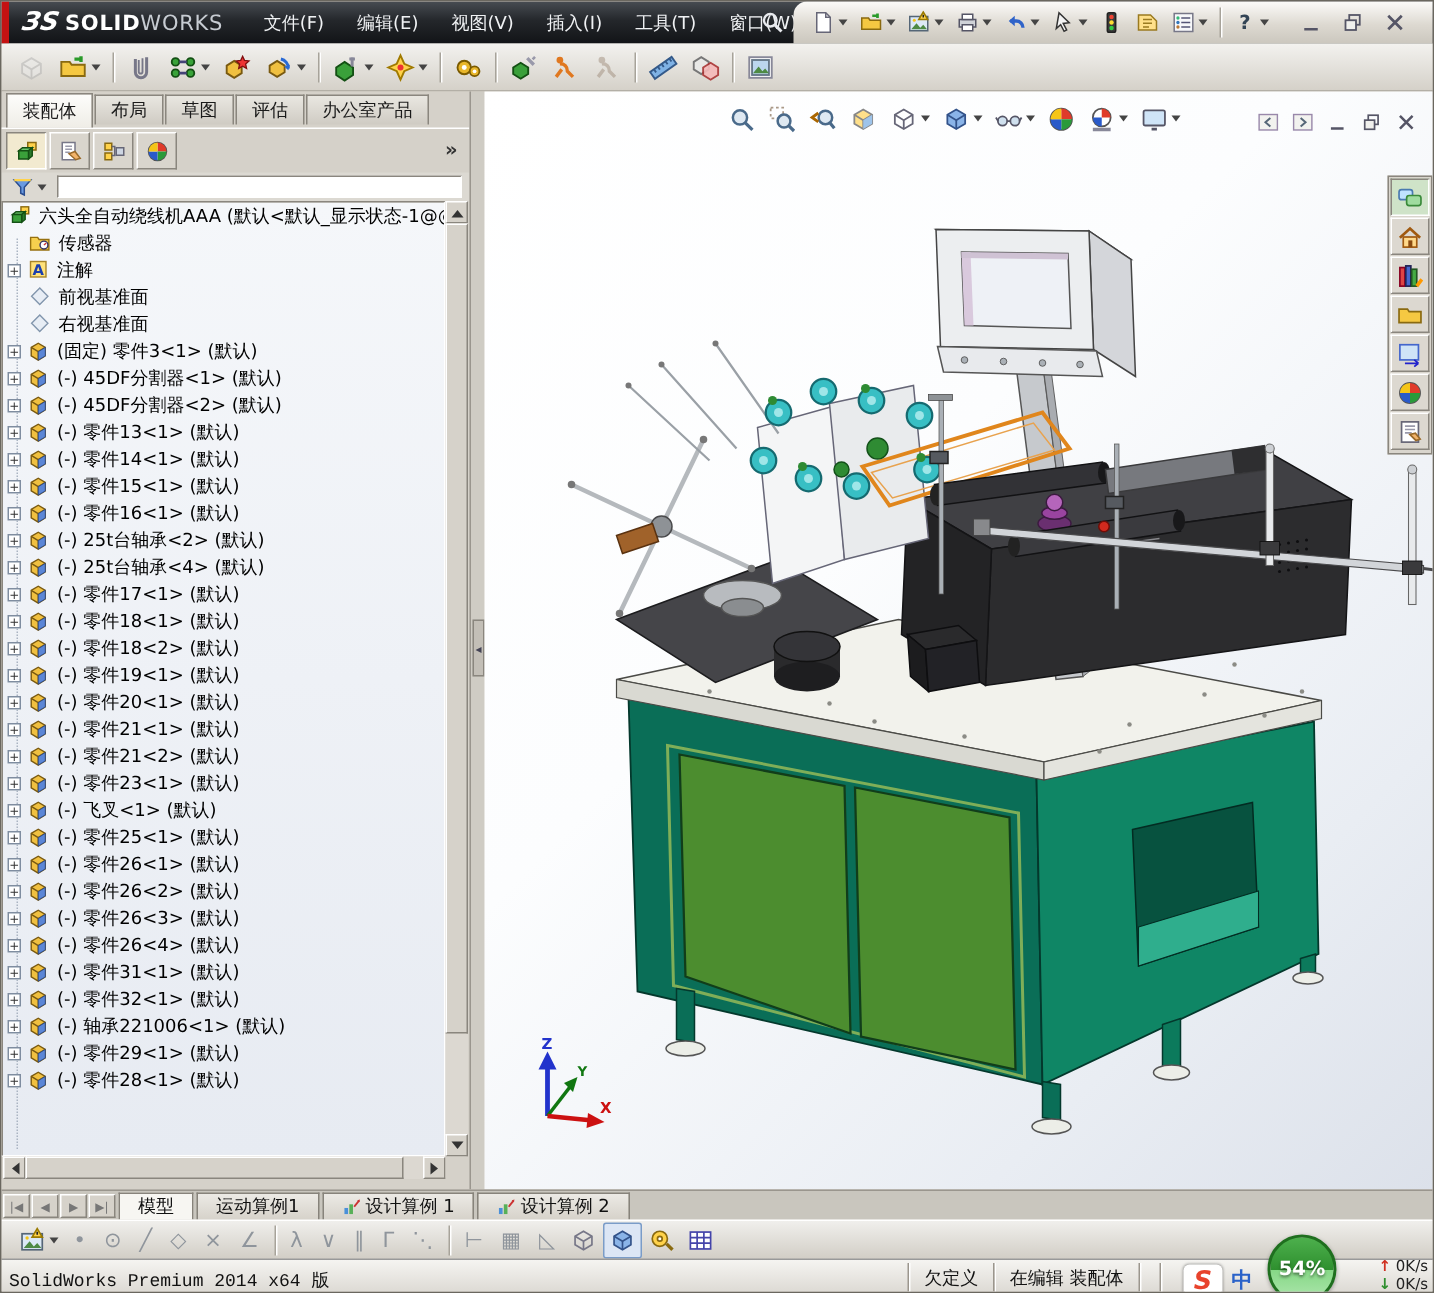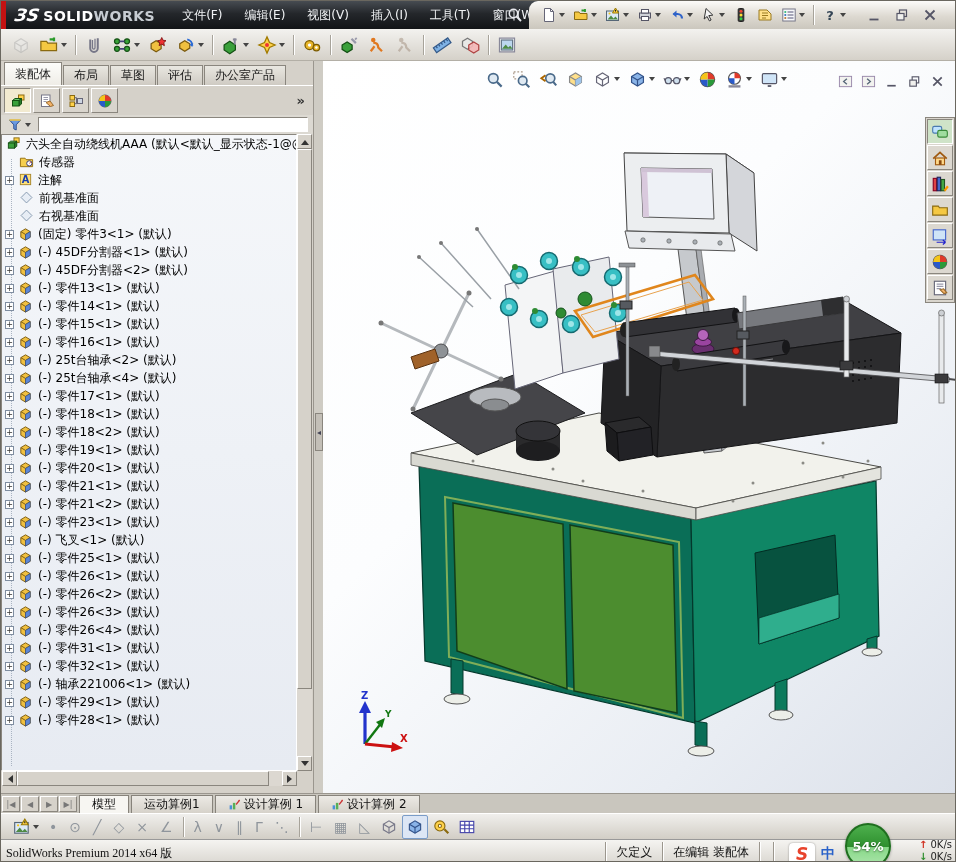--- a/index.html
+++ b/index.html
@@ -8,41 +8,41 @@
   #app{position:relative;width:956px;height:862px;border:1px solid #6a675f;overflow:hidden}
   .ic{display:block}
   svg.ic{width:16px;height:16px}
   
   #titlebar{position:absolute;left:0;top:0;width:956px;height:28px;
     background:linear-gradient(#474c52,#24272b 45%,#121417);display:flex;align-items:center}
   #red-stripe{position:absolute;left:0;top:0;width:5px;height:28px;background:#c41212}
   #logo{margin-left:14px;display:flex;align-items:baseline;white-space:nowrap}
   #logo .mark{font-style:italic;font-weight:bold;font-size:17px;color:#fff;transform:skewX(-10deg);margin-right:4px}
   #logo .solid{font-weight:bold;font-size:14px;color:#fff;letter-spacing:.5px}
-  #logo .works{font-weight:bold;font-size:14px;color:#c7ccd2;letter-spacing:.5px}
+  #logo .works{font-weight:normal;font-size:14px;color:#c7ccd2;letter-spacing:.5px}
   #menus{display:flex;margin-left:16px}
   .menu-item{padding:0 11px;line-height:28px;color:#f0f2f4;font-size:12px;cursor:default}
   #search-btn{position:absolute;left:503px;top:3px;width:22px;height:22px;display:flex;align-items:center;justify-content:center}
   #qat{position:absolute;left:528px;top:0;right:0;height:28px;display:flex;align-items:center;
     background:linear-gradient(#fcfbf9,#ddd9d1 55%,#cbc7be);border-radius:9px 0 0 0;padding-left:8px}
   .tb-btn{display:flex;align-items:center;height:24px;padding:0 3px;border:1px solid transparent;border-radius:2px}
   .caret{width:0;height:0;border-left:3px solid transparent;border-right:3px solid transparent;border-top:4px solid #444;margin-left:2px}
   .tsep{width:1px;height:20px;background:#a7a39a;box-shadow:1px 0 0 #fff;margin:0 4px;flex:none}
   #win-controls{display:flex;margin-left:10px;margin-right:4px}
   #win-controls .tb-btn{padding:0 5px}
   
   #toolbar2{position:absolute;left:0;top:28px;width:956px;height:32px;
     background:linear-gradient(#f3f2ef,#d5d1c9);border-bottom:1px solid #b3afa6;
     display:flex;align-items:center;padding-left:6px}
   #toolbar2 .tb-btn svg.ic{width:20px;height:20px}
   .grayed{opacity:.45;filter:grayscale(.8)}
   
   #main{position:absolute;left:0;top:60px;width:956px;height:732px}
   #left-panel{position:absolute;left:0;top:0;width:312px;height:732px;background:#d5d1c9}
-  #cmd-tabs{display:flex;align-items:flex-end;height:24px;padding-left:3px}
+  #cmd-tabs{display:flex;align-items:center;height:24px;padding-left:3px}
   .cmd-tab{height:20px;line-height:19px;padding:0 10px;font-size:12px;color:#1a1a1a;
     background:linear-gradient(#e9e7e1,#cfcbc3);border:1px solid #8a867e;border-bottom:none;margin-right:1px}
   .cmd-tab.active{height:23px;line-height:22px;background:linear-gradient(#fdfdfb,#efede7);position:relative;z-index:2}
   #fm-tabbar{height:30px;display:flex;align-items:center;padding:2px 4px 2px 3px;background:#d5d1c9;border-top:1px solid #fff}
   .fm-tab{width:27px;height:25px;display:flex;align-items:center;justify-content:center;
     border:1px solid;border-color:#fff #8a867e #8a867e #fff;background:#d9d5cd;margin-right:2px}
   .fm-tab.active{border-color:#8a867e #fff #fff #8a867e;background:#f2ead0}
   #fm-overflow{margin-left:auto;font-weight:bold;color:#333;font-size:13px;padding:0 4px}
   #filter-row{height:19px;display:flex;align-items:center;background:#dcd9d2;padding:0 2px}
   #filter-field{flex:1;height:15px;background:#fff;border:1px solid;border-color:#8a867e #fff #fff #8a867e;margin:0 3px}
@@ -107,21 +107,21 @@
   
   #sketchbar{position:absolute;left:0;top:812px;width:956px;height:26px;
     background:linear-gradient(#f0efec,#d2cec6);border-top:1px solid #fff;display:flex;align-items:center;padding-left:8px}
   .sk-glyph{font-size:14px;line-height:20px;color:#8f959c;padding:0 6px}
   #sketchbar .tb-btn svg.ic{width:18px;height:18px}
   #sketchbar .tb-btn.hl{border:1px solid #7a9cc8;background:#dce6f5;border-radius:2px}
   
   #statusbar{position:absolute;left:0;top:838px;width:956px;height:24px;
     background:linear-gradient(#f5f4f1,#dbd8d2);border-top:1px solid #999}
   #status-left{position:absolute;left:5px;top:5px;font-size:12px;color:#111;
-    font-family:Liberation Serif, serif}
+    font-family:Liberation Mono, monospace}
   #status-cells{position:absolute;right:170px;top:2px;display:flex;height:19px}
   .sb-cell{border-left:1px solid #9b968d;box-shadow:inset 1px 0 0 #fff;padding:2px 10px 0;font-size:12px;white-space:nowrap}
   .sb-cell.mini{width:14px;padding:0}
   
   #ime{position:absolute;left:788px;top:842px;display:flex;align-items:center;z-index:30}
   #sogou{width:26px;height:22px;background:#fff;border-radius:4px 4px 0 0;box-shadow:0 0 2px #0006;
     color:#e8432c;font-weight:bold;font-style:italic;font-size:17px;text-align:center;line-height:22px}
   #lang{margin-left:6px;color:#2a62c9;font-weight:bold;font-size:14px}
   #battery{position:absolute;left:844px;top:822px;width:46px;height:46px;border-radius:50%;z-index:31;
     background:linear-gradient(#4db04d,#2e8f2e 52%,#86d886 52%,#aee6ae);border:2px solid #1f6f1f;

